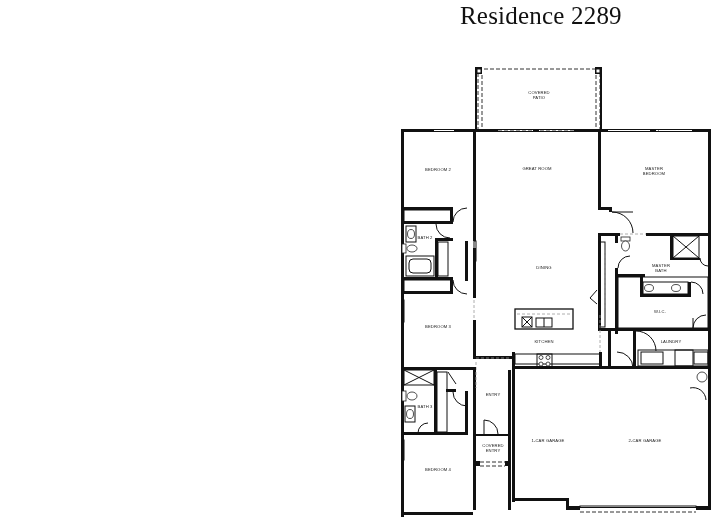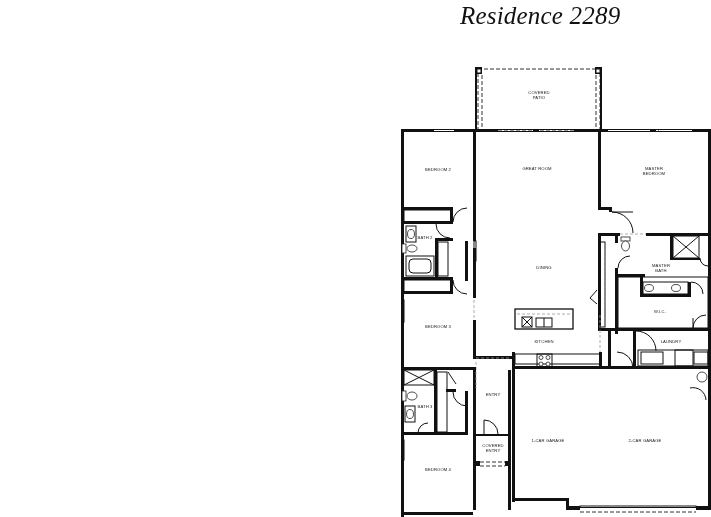--- a/index.html
+++ b/index.html
@@ -1,17 +1,17 @@
 <!DOCTYPE html>
 <html><head>
 <meta charset="utf-8">
 <style>
   html, body { margin:0; padding:0; background:#ffffff; }
   body { width:711px; height:517px; position:relative; overflow:hidden; font-family:"Liberation Sans", sans-serif; }
-  .title { position:absolute; left:460px; top:2px; font-family:"Liberation Serif", "DejaVu Serif", serif; font-size:25px; color:#111; letter-spacing:0.2px; white-space:nowrap;font-style:italic; }
+  .title { position:absolute; left:460px; top:2px; font-family:"Liberation Serif", "DejaVu Serif", serif; font-size:25px; color:#111; letter-spacing:0.2px; white-space:nowrap; }
   svg.plan { position:absolute; left:0; top:0; }
   .wall { fill:#111; }
   .thin { stroke:#111; stroke-width:1; fill:none; }
   .thin2 { stroke:#111; stroke-width:1.3; fill:none; }
   .dash { stroke:#333; stroke-width:1; fill:none; stroke-dasharray:4 2; }
   .dashg { stroke:#999; stroke-width:0.8; fill:none; stroke-dasharray:3 2; }
   .lbl { font-family:"Liberation Sans", sans-serif; font-size:4.2px; fill:#222; text-anchor:middle; letter-spacing:0.1px; }
   .fix { stroke:#222; stroke-width:0.8; fill:#fff; }
 </style>
 </head>

